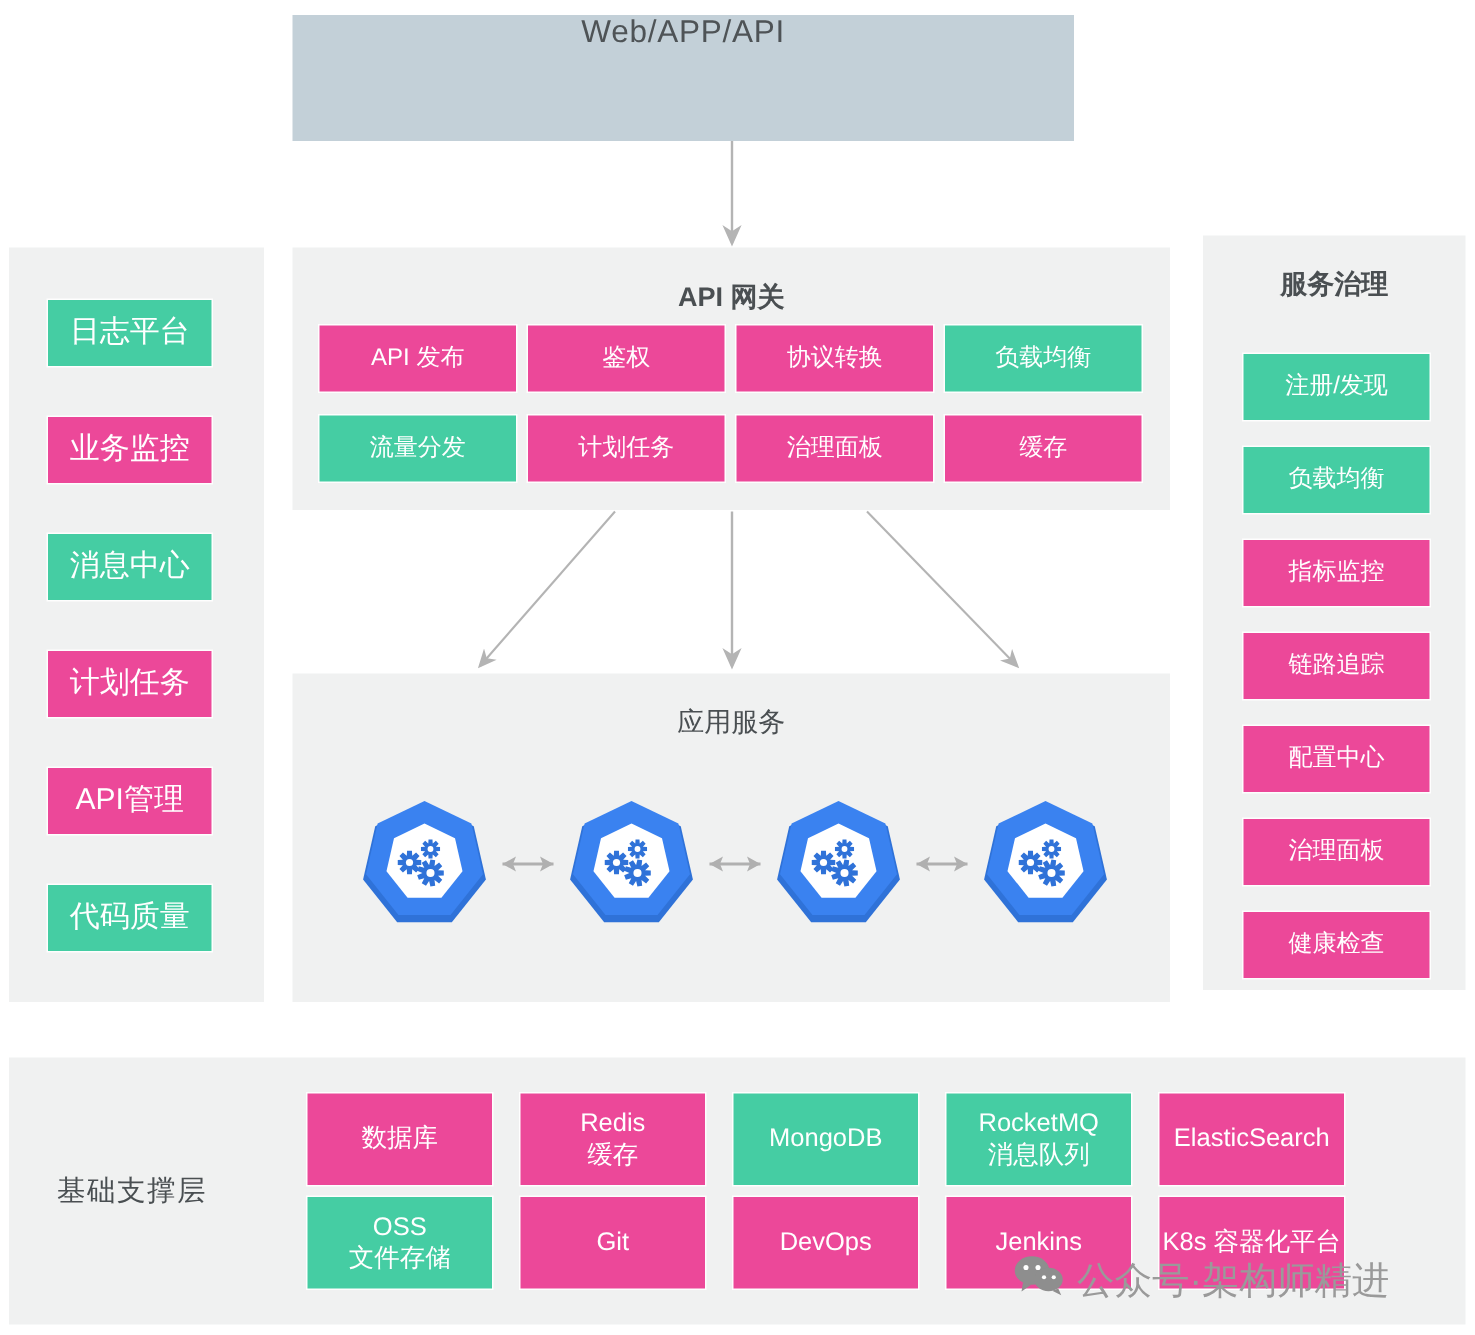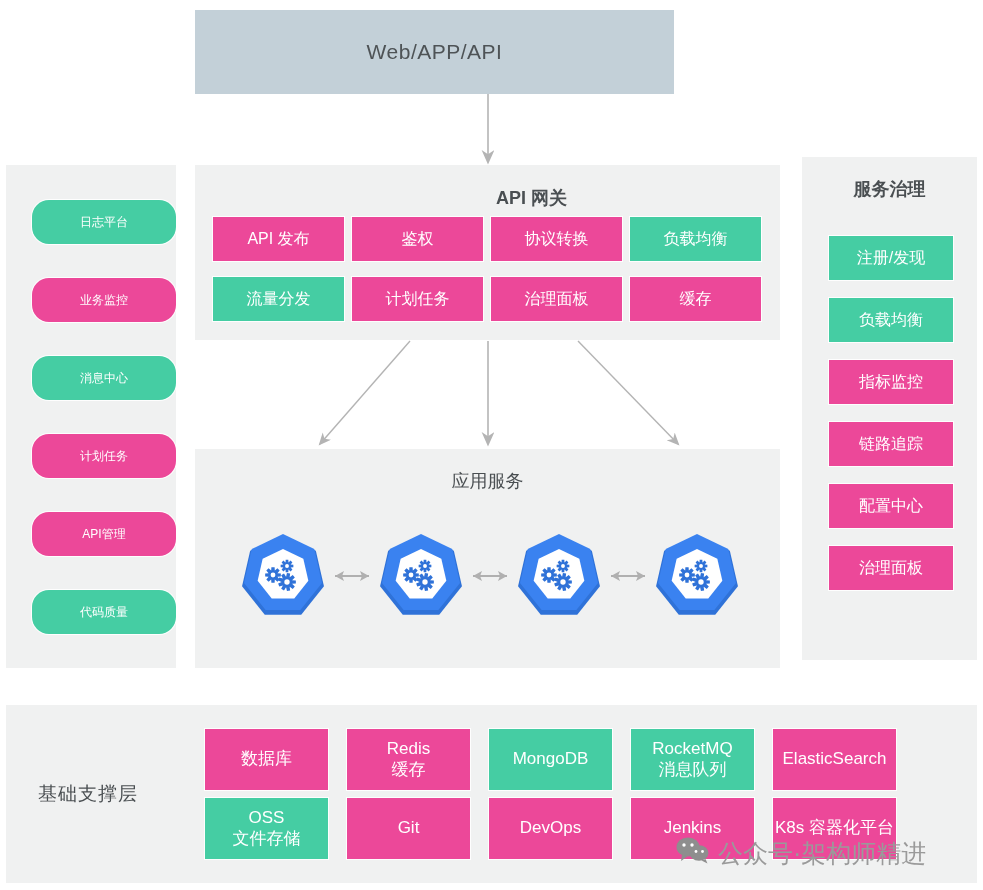--- a/index.html
+++ b/index.html
@@ -9,56 +9,56 @@
     font-family: "Liberation Sans", "DejaVu Sans", sans-serif;
     overflow: hidden;
   }
   #stage { position: relative; width: 983px; height: 890px; }
 
   
   .panel { position: absolute; background: #f0f1f1; }
 
   
   #client-box {
-    position: absolute; left: 195px; top: 10px; width: 479px; height: 84px;
-    background: #c3d0d8; display: flex; align-items: center; justify-content: center;
+    position: absolute; left: 195px; top: 10px; width: 521px; height: 84px;
+    background: #c3d0d8; display: flex; justify-content: center;
   }
   #client-box .label { font-size: 21px; color: #4e5356; letter-spacing: .5px; }
 
   
   .tile {
     display: flex; flex-direction: column; align-items: center; justify-content: center;
     color: #ffffff; text-align: center; line-height: 1.18;
     box-shadow: 0 0 0 1px rgba(255,255,255,0.9);
   }
   .tile .l2 { display: block; }
   .t-gray  { background: #ec4899; }
   .t-green { background: #45cda3; }
   .t-blue  { background: #ec4899; }
 
   
   #gw-panel { left: 195px; top: 165px; width: 585px; height: 175px; }
   #gw-title {
     position: absolute; top: 21px; left: 0; width: 100%;
-    text-align: center; font-size: 18px; font-weight: bold; color: #4a4f52; margin-left: 44px;
+    text-align: center; font-size: 18px; font-weight: bold; color: #4a4f52;
   }
   #gw-grid {
     position: absolute; top: 52px; left: 18px;
     display: grid; grid-template-columns: repeat(4, 131px);
     gap: 16px 8px;
   }
   #gw-grid .tile { height: 44px; font-size: 16px; }
 
   
   #left-panel { left: 6px; top: 165px; width: 170px; height: 503px; }
   #left-list {
     position: absolute; top: 35px; left: 26px;
     display: flex; flex-direction: column; gap: 34px;
   }
-  #left-list .tile { width: 144px; height: 44px; font-size: 12px; border-radius: 17px; }
+  #left-list .tile { width: 109px; height: 44px; font-size: 20px; }
 
   
   #right-panel { left: 802px; top: 157px; width: 175px; height: 503px; }
   #right-title {
     position: absolute; top: 20px; left: 0; width: 100%;
     text-align: center; font-size: 18px; font-weight: bold; color: #4a4f52;
   }
   #right-list {
     position: absolute; top: 51px; left: 27px;
     display: flex; flex-direction: column; gap: 18px; margin-top: 28px;
@@ -176,20 +176,23 @@
           <span>指标监控</span>
         </div>
         <div class="tile t-blue">
           <span>链路追踪</span>
         </div>
         <div class="tile t-gray">
           <span>配置中心</span>
         </div>
         <div class="tile t-gray">
           <span>治理面板</span>
+        </div>
+        <div class="tile t-blue">
+          <span>健康检查</span>
         </div>
       </div>
   </div>
 
   <div class="panel" id="app-panel">
     <div id="app-title">应用服务</div>
     <div id="app-nodes">
         <div class="node-wrap"><svg width="86" height="92" viewBox="0 0 86 92">
             <polygon points="43.00,5.00 75.84,20.81 83.95,56.35 61.22,84.84 24.78,84.84 2.05,56.35 10.16,20.81" fill="#2f72d8"></polygon>
             <polygon points="43.00,4.00 74.27,19.06 82.00,52.90 60.36,80.04 25.64,80.04 4.00,52.90 11.73,19.06" fill="#3a82f0"></polygon>

